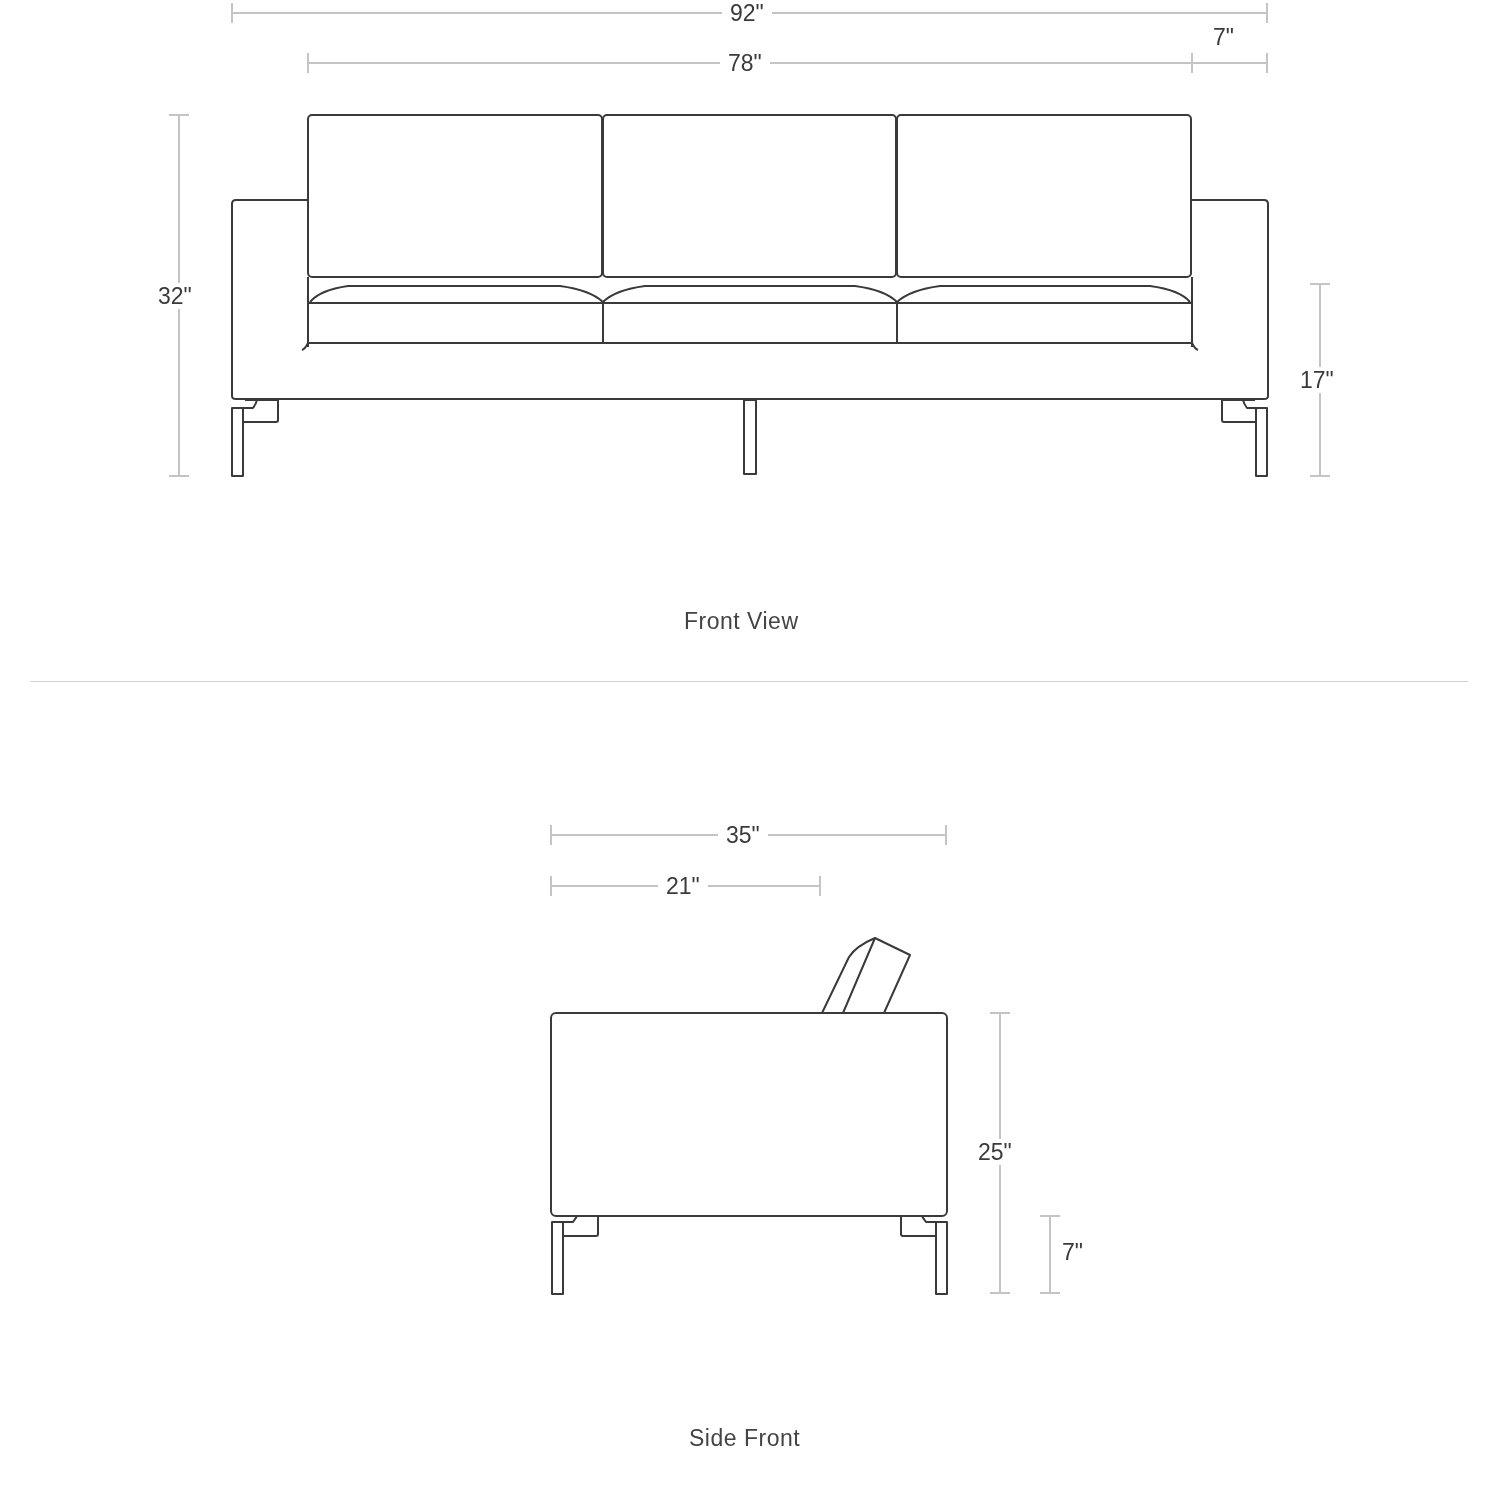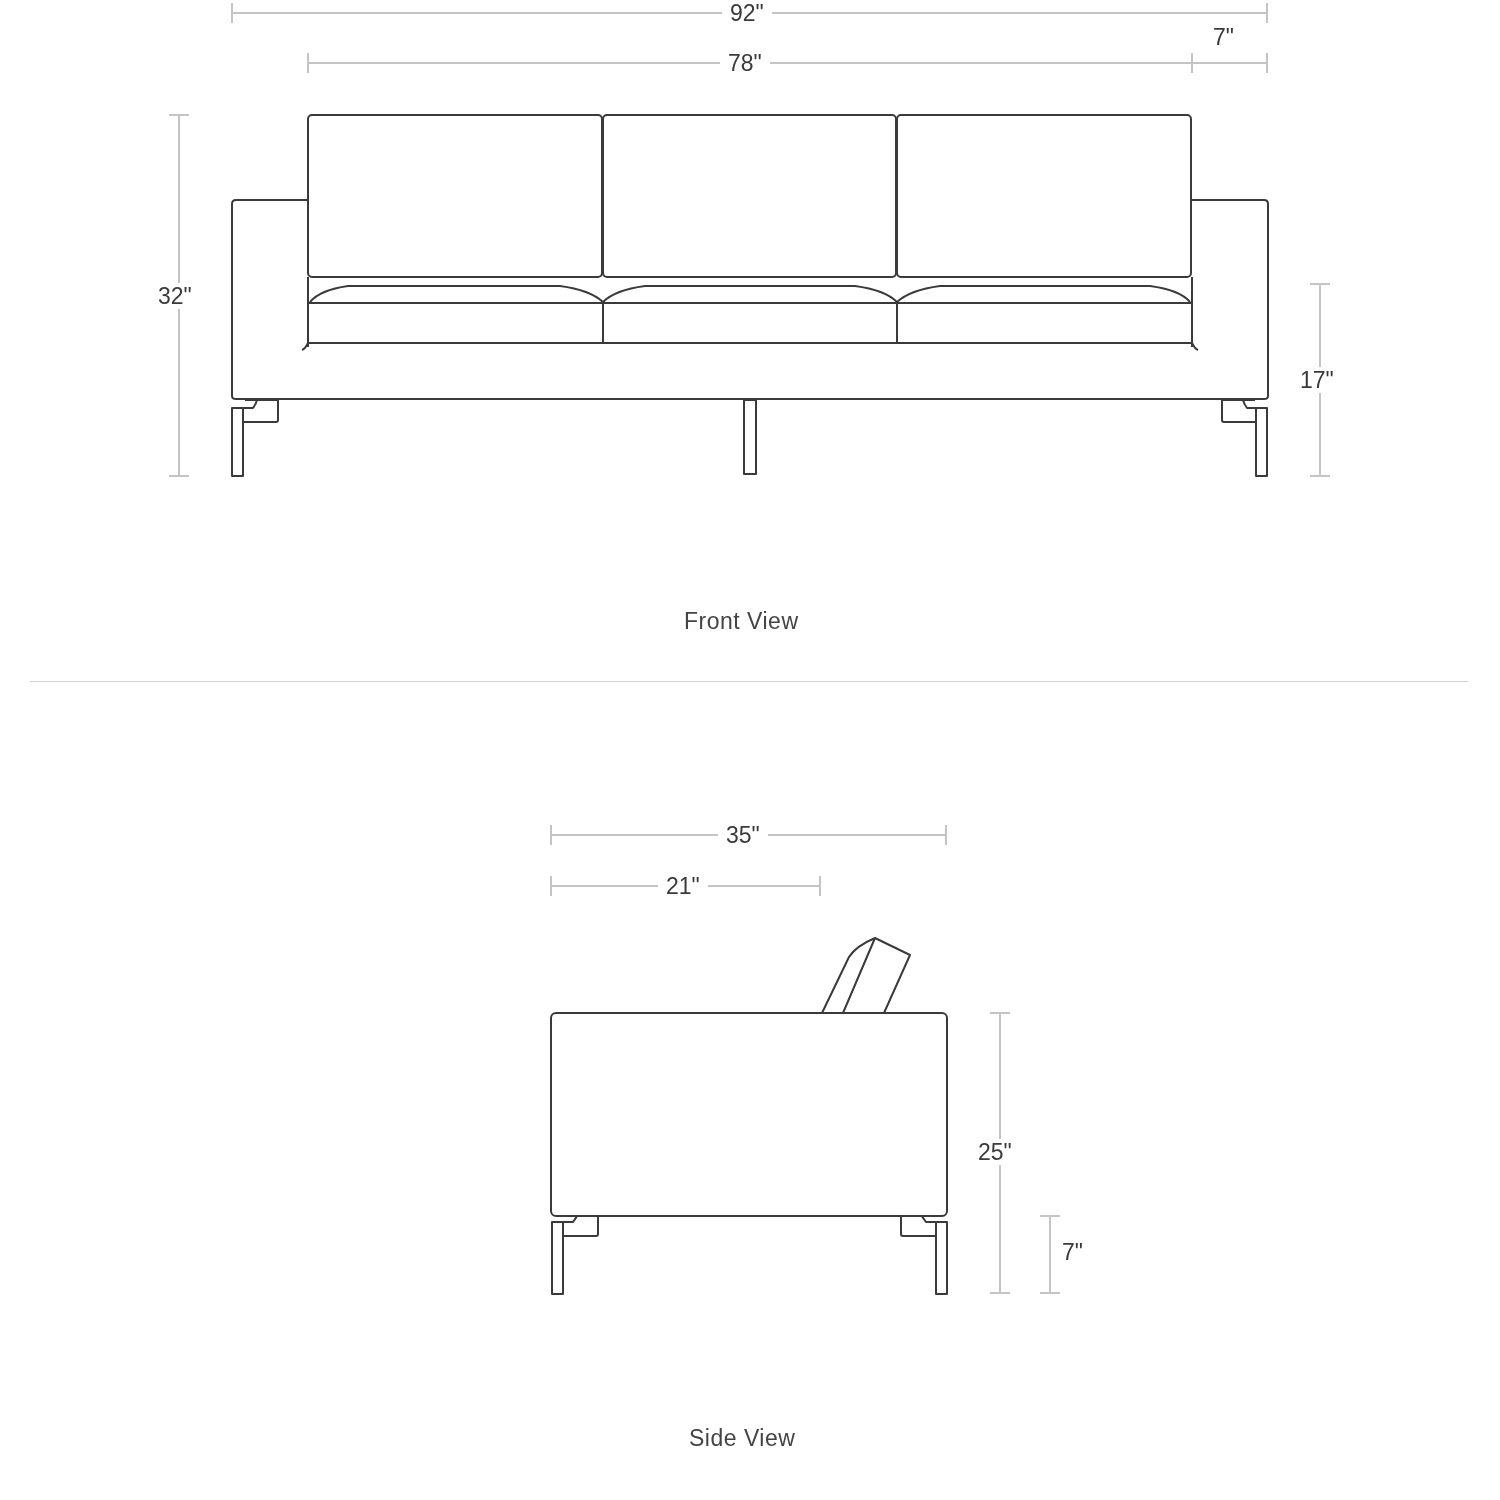--- a/index.html
+++ b/index.html
@@ -108,13 +108,13 @@
 <div class="dim-label" style="left:150px; top:283px;">32"</div>
 <div class="dim-label" style="left:1292px; top:367px;">17"</div>
 <div class="caption" style="left:684px; top:608px;">Front View</div>
 
 <div class="divider"></div>
 
 <div class="dim-label" style="left:718px; top:822px;">35"</div>
 <div class="dim-label" style="left:658px; top:873px;">21"</div>
 <div class="dim-label" style="left:970px; top:1139px;">25"</div>
 <div class="dim-label" style="left:1058px; top:1239px; padding:0 4px;">7"</div>
-<div class="caption" style="left:689px; top:1425px;">Side View</div>
+<div class="caption" style="left:689px; top:1425px;">Side Front</div>
 
 </body></html>

